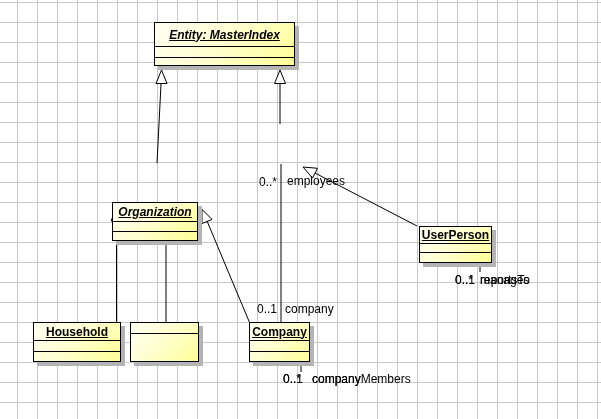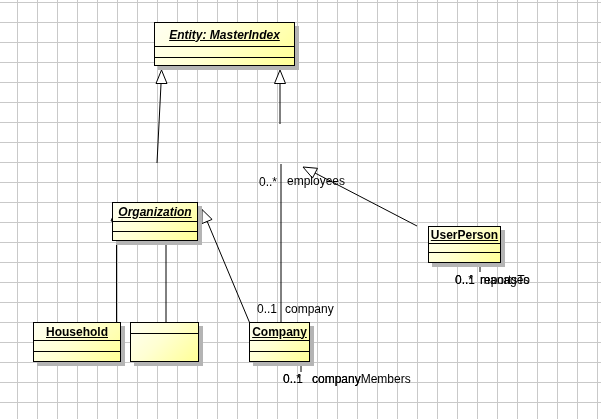--- a/index.html
+++ b/index.html
@@ -45,21 +45,21 @@
   
   #box-masterindex {left:154px;top:22px; width:141px;height:44px;}
   #box-masterindex .uml-title{height:23px;}
   #box-masterindex .uml-comp1{height:10px;}
   #box-person      {left:257px;top:124px;width:47px; height:40px;}
   #box-person .uml-title{height:18px;}
   #box-person .uml-comp1{height:8px;}
   #box-organization{left:112px;top:170px;width:86px; height:39px;margin-top:32px;}
   #box-organization .uml-title{height:18px;}
   #box-organization .uml-comp1{height:9px;}
-  #box-userperson  {left:428px;top:226px;width:73px; height:37px;}
+  #box-userperson  {left:419px;top:226px;width:73px; height:37px;}
   #box-userperson .uml-title{height:16px;}
   #box-userperson .uml-comp1{height:8px;}
   #box-department  {left:33px; top:322px;width:88px; height:40px;}
   #box-department .uml-title{height:17px;}
   #box-department .uml-comp1{height:10px;}
   #box-household   {left:130px;top:322px;width:69px; height:40px;}
   #box-household .uml-title{height:17px;}
   #box-household .uml-comp1{height:10px;}
   #box-company     {left:249px;top:322px;width:61px; height:40px;}
   #box-company .uml-title{height:17px;}

